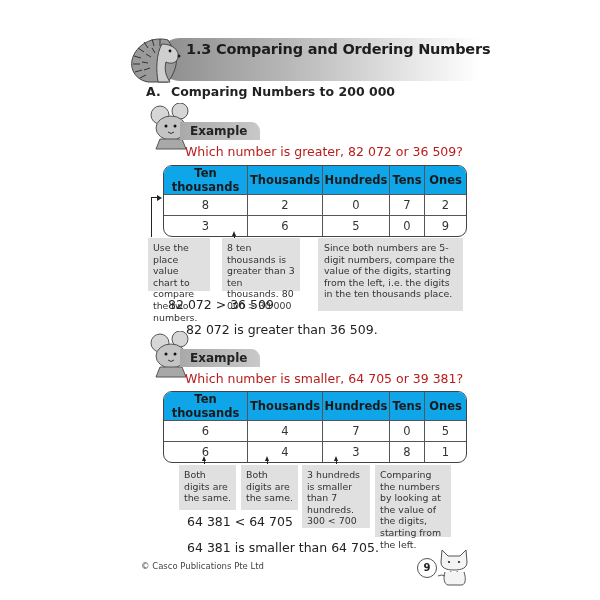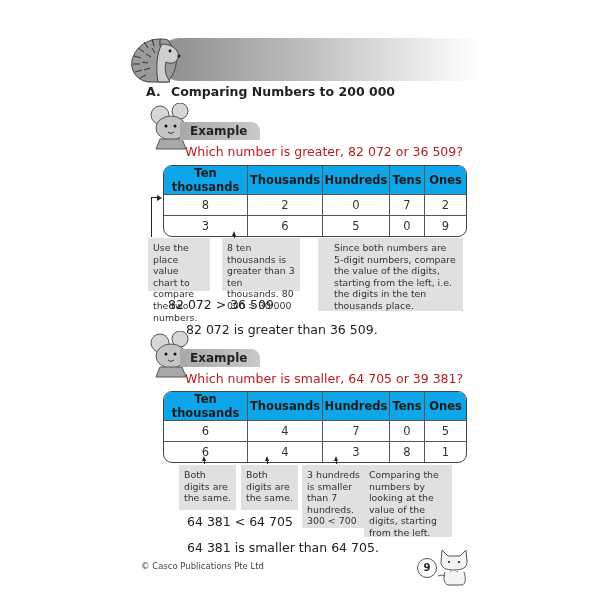--- a/index.html
+++ b/index.html
@@ -51,20 +51,21 @@
   <path d="M40 6 C25 2 8 10 4 26 C2 36 8 46 20 48 L40 48 C46 40 50 30 48 20 Z" fill="#9a9a9a" stroke="#444" stroke-width="1"></path>
   <g stroke="#333" stroke-width="1" fill="none">
     <path d="M10 14 l6 4 M6 22 l7 2 M5 30 l7 0 M7 38 l7 -2 M12 44 l6 -3 M16 8 l4 6 M24 5 l2 7 M32 5 l0 7"></path>
     <path d="M18 20 l5 3 M14 28 l6 1 M16 36 l6 -2 M24 14 l3 5"></path>
   </g>
   <path d="M34 10 C44 10 52 16 50 24 C48 30 42 30 38 28 C36 36 38 42 42 48 L30 48 C28 36 28 20 34 10 Z" fill="#cfcfcf" stroke="#444" stroke-width="1"></path>
   <circle cx="42" cy="17" r="1.4" fill="#111"></circle>
   <circle cx="51" cy="22" r="1.5" fill="#222"></circle>
 </svg>
 <div class="abs banner-title">
+  <span>1.3 Comparing and Ordering Numbers</span>
 </div>
 
 <div class="abs section">
   <span class="letter">A.</span><span>Comparing Numbers to 200 000</span>
 </div>
 
 <svg class="abs mouse" style="left:146px;top:103px;" viewBox="0 0 58 48">
   <circle cx="14" cy="12" r="9" fill="#d6d6d6" stroke="#555" stroke-width="1"></circle>
   <circle cx="34" cy="8" r="8" fill="#d6d6d6" stroke="#555" stroke-width="1"></circle>
   <ellipse cx="25" cy="25" rx="15" ry="12" fill="#c4c4c4" stroke="#555" stroke-width="1"></ellipse>
@@ -104,21 +105,21 @@
 
 <div class="abs vline" style="left:151px;top:197px;height:40px;"></div>
 <div class="abs hline" style="left:151px;top:197px;width:7px;"></div>
 <div class="abs" style="left:157px;top:194.5px;width:0;height:0;border-top:3px solid transparent;border-bottom:3px solid transparent;border-left:5px solid #222;"></div>
 
 <div class="abs arrow-up" style="left:232px;top:231px;"></div>
 <div class="abs vline" style="left:234px;top:235px;height:3px;"></div>
 
 <div class="abs callout" style="left:148px;top:238px;width:62px;height:53px;">Use the place value chart to compare the two numbers.</div>
 <div class="abs callout" style="left:222px;top:238px;width:78px;height:53px;">8 ten thousands is greater than 3 ten thousands. 80 000 &gt; 30 000</div>
-<div class="abs callout" style="left:318px;top:238px;width:145px;height:73px;padding-left:16px;">Since both numbers are 5-digit numbers, compare the value of the digits, starting from the left, i.e. the digits in the ten thousands place.</div>
+<div class="abs callout" style="left:318px;top:238px;width:145px;height:73px;padding-left:6px;">Since both numbers are 5-digit numbers, compare the value of the digits, starting from the left, i.e. the digits in the ten thousands place.</div>
 
 <div class="abs stmt" style="left:168px;top:297px;">82 072 &gt; 36 509</div>
 <div class="abs stmt" style="left:186px;top:322px;">82 072 is greater than 36 509.</div>
 
 <svg class="abs mouse" style="left:146px;top:331px;" viewBox="0 0 58 48">
   <circle cx="14" cy="12" r="9" fill="#d6d6d6" stroke="#555" stroke-width="1"></circle>
   <circle cx="34" cy="8" r="8" fill="#d6d6d6" stroke="#555" stroke-width="1"></circle>
   <ellipse cx="25" cy="25" rx="15" ry="12" fill="#c4c4c4" stroke="#555" stroke-width="1"></ellipse>
   <circle cx="20" cy="23" r="1.5" fill="#111"></circle>
     <circle cx="29" cy="23" r="1.5" fill="#111"></circle>
@@ -157,21 +158,21 @@
 <div class="abs arrow-up" style="left:202px;top:456px;"></div>
 <div class="abs vline" style="left:204px;top:460px;height:4px;"></div>
 <div class="abs arrow-up" style="left:265px;top:456px;"></div>
 <div class="abs vline" style="left:267px;top:460px;height:4px;"></div>
 <div class="abs arrow-up" style="left:334px;top:456px;"></div>
 <div class="abs vline" style="left:336px;top:460px;height:4px;"></div>
 
 <div class="abs callout" style="left:179px;top:465px;width:57px;height:45px;">Both digits are the same.</div>
 <div class="abs callout" style="left:241px;top:465px;width:57px;height:45px;">Both digits are the same.</div>
 <div class="abs callout" style="left:302px;top:465px;width:68px;height:63px;">3 hundreds is smaller than 7 hundreds. 300 &lt; 700</div>
-<div class="abs callout" style="left:364px;top:465px;width:88px;height:72px;">Comparing the numbers by looking at the value of the digits, starting from the left.</div>
+<div class="abs callout" style="left:375px;top:465px;width:76px;height:72px;">Comparing the numbers by looking at the value of the digits, starting from the left.</div>
 
 <div class="abs stmt" style="left:187px;top:514px;">64 381 &lt; 64 705</div>
 <div class="abs stmt" style="left:187px;top:540px;">64 381 is smaller than 64 705.</div>
 
 <div class="abs footer">© Casco Publications Pte Ltd</div>
 <div class="abs page-num">9</div>
 <svg class="abs cat" viewBox="0 0 36 40">
   <path d="M6 4 L12 10 L24 10 L30 4 L31 16 C31 22 26 24 18 24 C10 24 5 22 5 16 Z" fill="#f4f4f4" stroke="#555" stroke-width="1"></path>
   <circle cx="13" cy="16" r="1.1" fill="#222"></circle>
     <circle cx="23" cy="16" r="1.1" fill="#222"></circle>

